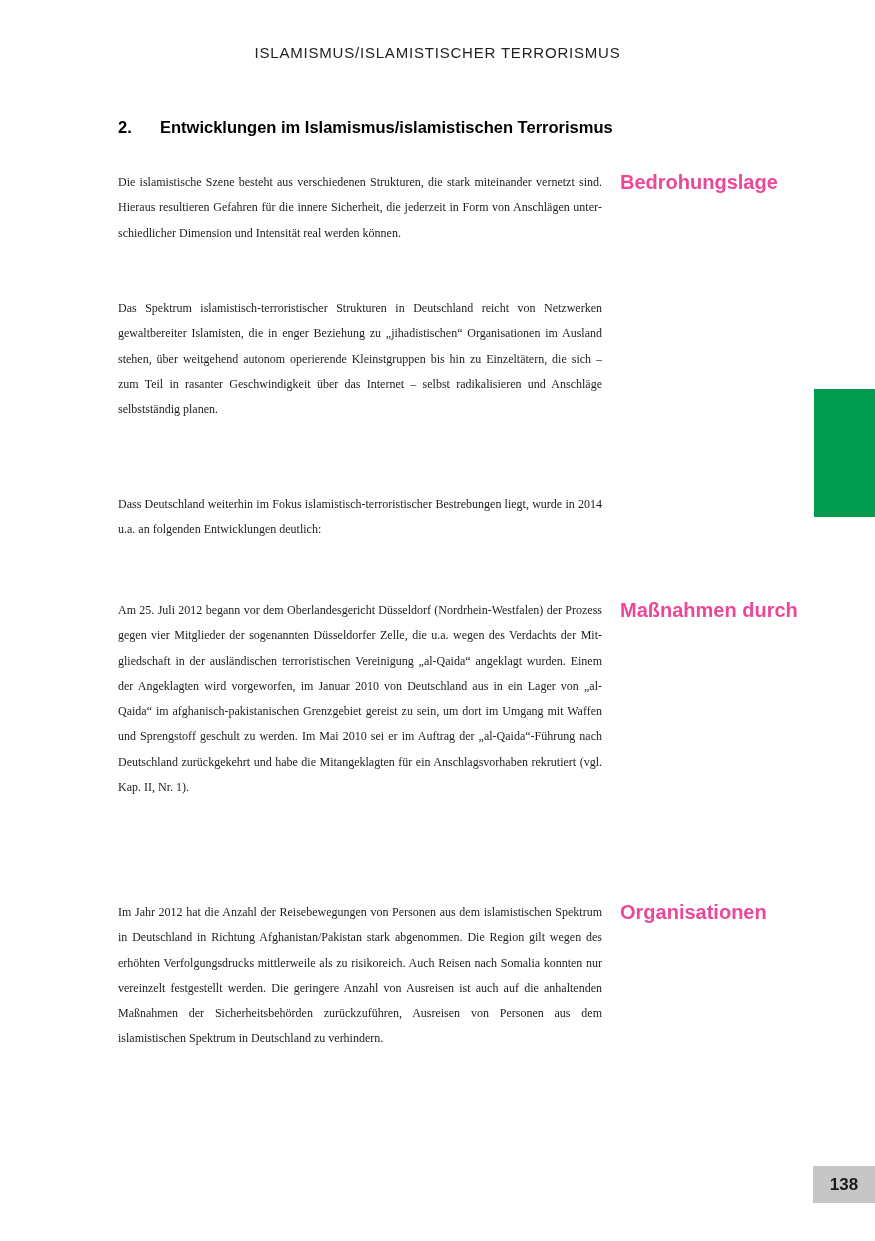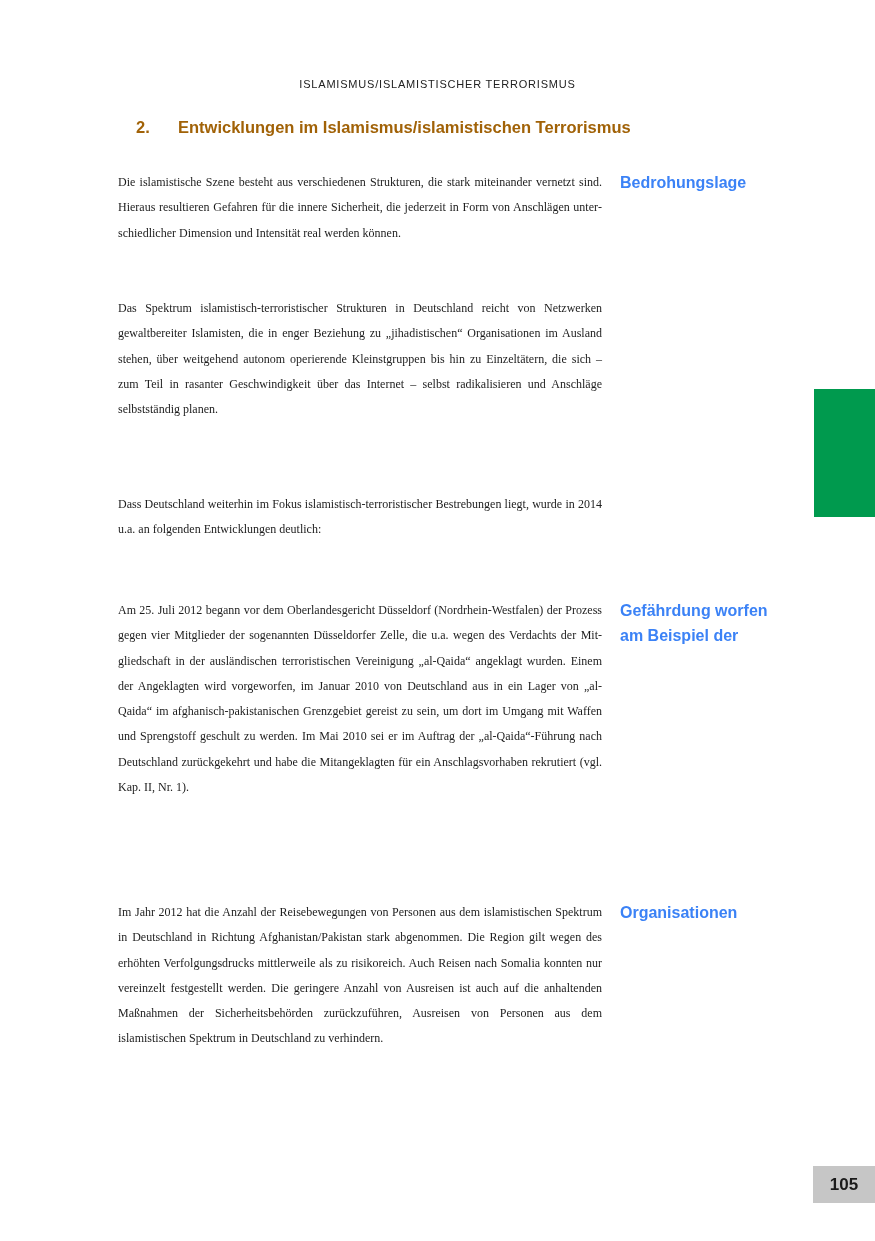--- a/index.html
+++ b/index.html
@@ -12,34 +12,33 @@
     font-family: "Liberation Serif", serif;
     color: #1c1c1c;
   }
   .running-header {
     position: absolute;
     top: 44px;
     left: 0;
     right: 0;
     text-align: center;
     font-family: "Liberation Sans", sans-serif;
-    font-size: 11px;
+    font-size: 15px;
     letter-spacing: 0.8px;
     color: #222222;
-    margin-top: 34px;
   }
   .section-heading {
     position: absolute;
     top: 118px;
-    left: 136px;
+    left: 118px;
     width: 540px;
     font-family: "Liberation Sans", sans-serif;
     font-weight: bold;
     font-size: 16.5px;
-    color: #a16207;
+    color: #000000;
     white-space: nowrap;
   }
   .sec-num { display: inline-block; width: 42px; }
   .body-para {
     position: absolute;
     left: 118px;
     width: 484px;
     margin: 0;
     font-size: 12px;
     line-height: 25.3px;
@@ -47,23 +46,23 @@
     hyphens: manual;
     -webkit-hyphens: manual;
     color: #1c1c1c;
   }
   .margin-note {
     position: absolute;
     left: 620px;
     width: 250px;
     font-family: "Liberation Sans", sans-serif;
     font-weight: bold;
-    font-size: 16px;
+    font-size: 20px;
     line-height: 25.3px;
-    color: #3b82f6;
+    color: #ec4899;
   }
   .green-tab {
     position: absolute;
     top: 389px;
     right: 0;
     width: 61px;
     height: 128px;
   }
   .page-number-box {
     position: absolute;
@@ -93,28 +92,27 @@
 
   <div id="paragraphs-host">
       <p class="body-para" style="top: 170px;">Die islamistische Szene besteht aus verschiedenen Strukturen, die stark miteinander vernetzt sind. Hieraus resultieren Gefahren für die innere Sicherheit, die jederzeit in Form von Anschlägen unter­schiedlicher Dimension und Intensität real werden können.</p>
       <div class="margin-note" style="top: 170px;">
         <div>Bedrohungslage</div>
       </div>
       <p class="body-para" style="top: 296px;">Das Spektrum islamistisch-terroristischer Strukturen in Deutschland reicht von Netzwerken gewaltbereiter Islamisten, die in enger Beziehung zu „jihadistischen“ Organisationen im Ausland stehen, über weitgehend autonom operierende Kleinst­gruppen bis hin zu Einzeltätern, die sich – zum Teil in rasanter Geschwindigkeit über das Internet – selbst radikalisieren und Anschläge selbstständig planen.</p>
       <p class="body-para" style="top: 492px;">Dass Deutschland weiterhin im Fokus islamistisch-terroristischer Bestrebungen liegt, wurde in 2014 u.a. an folgenden Entwicklun­gen deutlich:</p>
       <p class="body-para" style="top: 598px;">Am 25. Juli 2012 begann vor dem Oberlandesgericht Düsseldorf (Nordrhein-Westfalen) der Prozess gegen vier Mitglieder der soge­nannten Düsseldorfer Zelle, die u.a. wegen des Verdachts der Mit­gliedschaft in der ausländischen terroristischen Vereinigung „al-Qaida“ angeklagt wurden. Einem der Angeklagten wird vorge­worfen, im Januar 2010 von Deutschland aus in ein Lager von „al-Qaida“ im afghanisch-pakistanischen Grenzgebiet gereist zu sein, um dort im Umgang mit Waffen und Sprengstoff geschult zu werden. Im Mai 2010 sei er im Auftrag der „al-Qaida“-Führung nach Deutschland zurückgekehrt und habe die Mitangeklagten für ein Anschlagsvorhaben rekrutiert (vgl. Kap. II, Nr. 1).</p>
       <div class="margin-note" style="top: 598px;">
-        <div>Gefährdung worfen</div>
-        <div>am Beispiel der</div>
+        <div>Maßnahmen durch</div>
       </div>
       <p class="body-para" style="top: 900px;">Im Jahr 2012 hat die Anzahl der Reisebewegungen von Personen aus dem islamistischen Spektrum in Deutschland in Richtung Afghanistan/Pakistan stark abgenommen. Die Region gilt wegen des erhöhten Verfolgungsdrucks mittlerweile als zu risikoreich. Auch Reisen nach Somalia konnten nur vereinzelt festgestellt werden. Die geringere Anzahl von Ausreisen ist auch auf die anhaltenden Maßnahmen der Sicherheitsbehörden zurückzufüh­ren, Ausreisen von Personen aus dem islamistischen Spektrum in Deutschland zu verhindern.</p>
       <div class="margin-note" style="top: 900px;">
         <div>Organisationen</div>
       </div>
     </div>
 
   <div class="green-tab" id="green-tab" style="background: rgb(0, 154, 78);"></div>
 
   <div class="page-number-box" id="page-number-box" style="background: rgb(198, 198, 198);">
-    <span>105</span>
+    <span>138</span>
   </div>
 
 </div>
 
 </body></html>

